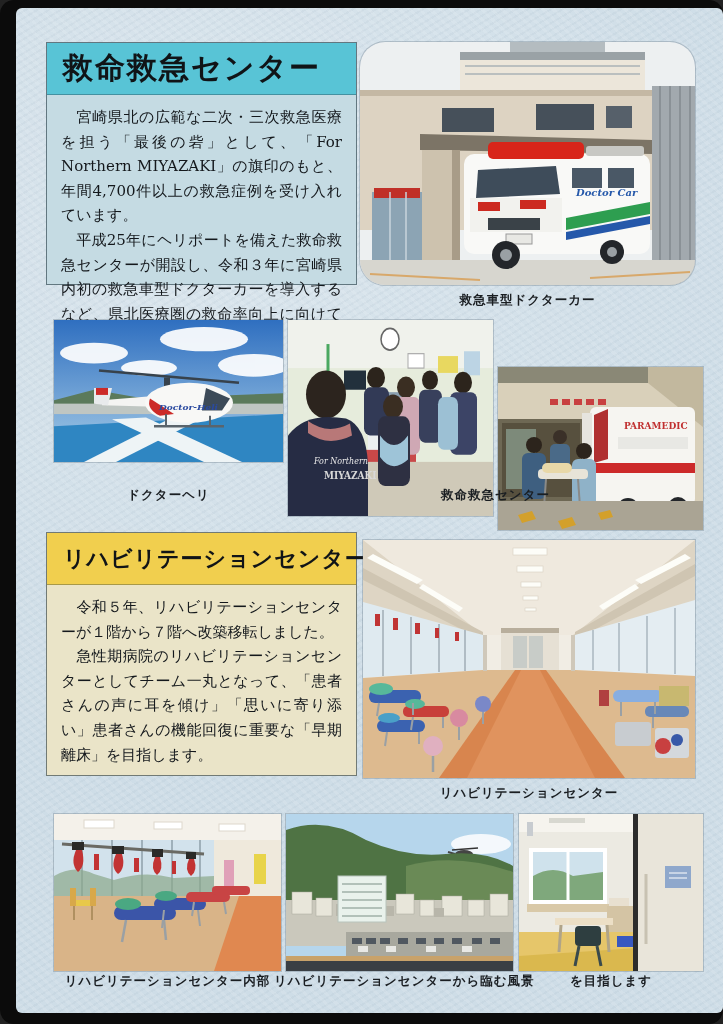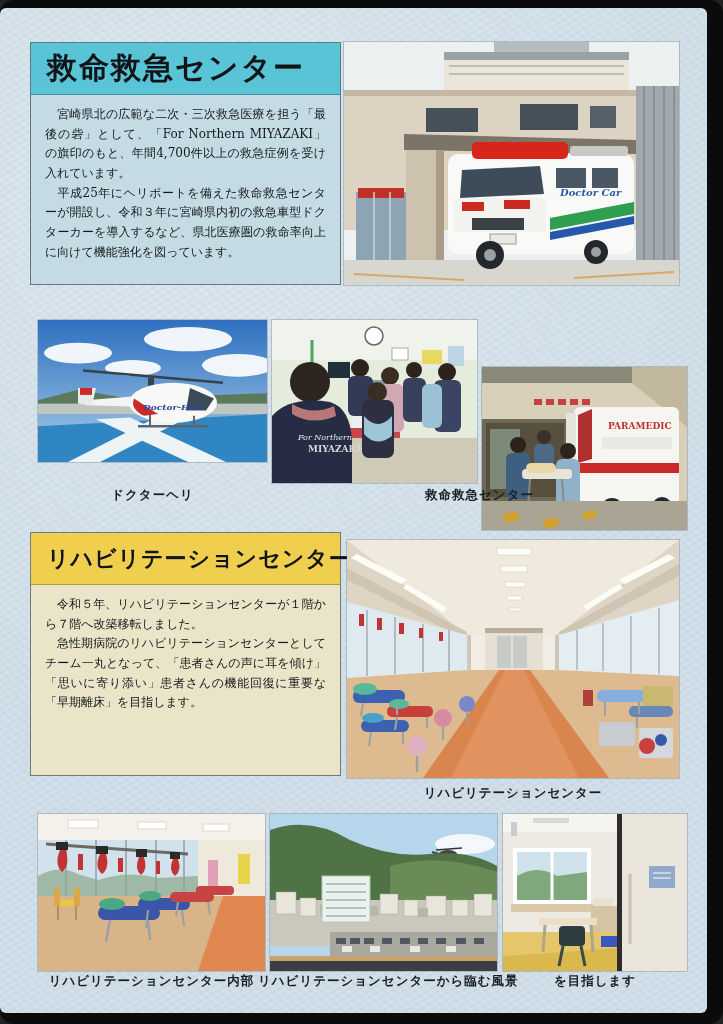--- a/index.html
+++ b/index.html
@@ -2,21 +2,21 @@
 <html><head>
 <meta charset="utf-8">
 <style>
   html,body{margin:0;padding:0;background:#222;}
   #frame{
     position:relative;width:723px;height:1024px;
     background:#0b0b0b;border-radius:14px;overflow:hidden;
     font-family:"DejaVu Serif","Liberation Serif",serif;
   }
   #paper{
-    position:absolute;left:0;top:8px;width:707px;height:1005px;
+    position:absolute;left:16px;top:8px;width:707px;height:1005px;
     background-color:#cedde7;border-radius:6px;
     background-image:
       repeating-linear-gradient(43deg, rgba(255,255,255,0.10) 0 3px, rgba(0,0,0,0) 3px 7px),
       repeating-linear-gradient(-31deg, rgba(105,130,150,0.06) 0 2px, rgba(0,0,0,0) 2px 6px),
       radial-gradient(circle at 30% 20%, rgba(255,255,255,0.25), rgba(0,0,0,0) 60%);
   }
   .abs{position:absolute;}
   
   .infobox{border:1px solid rgba(32,52,62,0.6);box-sizing:border-box;}
   .infobox .hd{
@@ -27,21 +27,21 @@
     font-weight:700;color:#101417;letter-spacing:2px;white-space:nowrap;
   }
   #box-emergency{left:30px;top:34px;width:311px;height:243px;background:#c5dbe3;}
   #box-emergency .hd{background:#58c4d6;}
   #box-emergency .title{font-size:30px;}
   #box-rehab{left:30px;top:524px;width:311px;height:244px;background:#eae4c8;}
   #box-rehab .hd{background:#f1cf4e;}
   #box-rehab .title{font-size:22px;letter-spacing:1px;}
   .infobox .bd{padding:10px 14px 0 14px;}
   .infobox .bd p{
-    margin:0;font-size:12px;line-height:1.64;color:#14181c;
+    margin:0;font-size:15px;line-height:1.64;color:#14181c;
     text-align:justify;font-weight:500;
   }
   
   .photo{overflow:hidden;background:#9ab;box-shadow:0 0 0 1px rgba(60,80,95,0.25);}
   .photo svg{display:block;width:100%;height:100%;}
   .caption{
     font-size:12.5px;font-weight:700;color:#1a1e22;text-align:center;
     letter-spacing:1px;white-space:nowrap;
   }
 </style>
@@ -54,21 +54,21 @@
   <div id="box-emergency" class="abs infobox">
     <div class="hd">
       <span class="title">救命救急センター</span>
     </div>
     <div class="bd">
       <p>　宮崎県北の広範な二次・三次救急医療を担う「最後の砦」として、「For Northern MIYAZAKI」の旗印のもと、年間4,700件以上の救急症例を受け入れています。</p>
       <p>　平成25年にヘリポートを備えた救命救急センターが開設し、令和３年に宮崎県内初の救急車型ドクターカーを導入するなど、県北医療圏の救命率向上に向けて機能強化を図っています。</p>
     </div>
   </div>
 
-  <div class="abs photo" style="left:344px;top:34px;width:335px;height:243px;">
+  <div class="abs photo" style="left:344px;top:34px;width:335px;height:243px;border-radius:25px;">
     <svg viewBox="0 0 335 243" preserveAspectRatio="none">
       <rect width="335" height="243" fill="#edf0f1"></rect>
       <rect x="150" y="0" width="95" height="14" fill="#b4bcc0"></rect>
       <rect x="100" y="10" width="185" height="48" fill="#ece6da"></rect>
       <rect x="100" y="10" width="185" height="8" fill="#9aa2a6"></rect>
       <g stroke="#aab2b6" stroke-width="1.5">
         <line x1="105" y1="24" x2="280" y2="24"></line>
             <line x1="105" y1="32" x2="280" y2="32"></line>
       </g>
       <rect x="0" y="48" width="300" height="140" fill="#ddd3c2"></rect>
@@ -112,20 +112,21 @@
         <polygon points="206,176 290,160 290,172 206,188" fill="#2e9e50"></polygon>
         <polygon points="206,190 290,174 290,182 206,198" fill="#2558aa"></polygon>
         <text x="216" y="154" font-size="10" fill="#2558aa" font-weight="bold" font-style="italic">Doctor Car</text>
         <circle cx="146" cy="213" r="14" fill="#23262a"></circle>
             <circle cx="146" cy="213" r="6" fill="#9aa0a4"></circle>
         <circle cx="252" cy="210" r="12" fill="#23262a"></circle>
             <circle cx="252" cy="210" r="5" fill="#9aa0a4"></circle>
       </g>
     </svg>
   </div>
+  <div class="abs caption" style="left:344px;top:284px;width:335px;">救急車型ドクターカー</div>
 
   <div class="abs photo" style="left:38px;top:312px;width:229px;height:142px;">
     <svg viewBox="0 0 229 163" preserveAspectRatio="none">
       <defs>
             <linearGradient id="sky2" x1="0" y1="0" x2="0" y2="1">
         <stop offset="0" stop-color="#2f6fc0"></stop>
               <stop offset="1" stop-color="#a9cfe8"></stop>
       </linearGradient>
           </defs>
       <rect width="229" height="163" fill="url(#sky2)"></rect>
@@ -151,21 +152,21 @@
         <path d="M96,90 Q92,102 106,110 L120,108 Z" fill="#cc2a28"></path>
         <text x="105" y="103" font-size="9" font-weight="bold" fill="#2a4aa0" font-style="italic">Doctor-Heli</text>
         <line x1="100" y1="122" x2="170" y2="122" stroke="#5a646c" stroke-width="3"></line>
         <line x1="112" y1="108" x2="112" y2="122" stroke="#5a646c" stroke-width="2"></line>
         <line x1="156" y1="110" x2="156" y2="122" stroke="#5a646c" stroke-width="2"></line>
       </g>
     </svg>
   </div>
   <div class="abs caption" style="left:38px;top:479px;width:229px;">ドクターヘリ</div>
 
-  <div class="abs photo" style="left:272px;top:312px;width:205px;height:163px;">
+  <div class="abs photo" style="left:272px;top:312px;width:205px;height:196px;">
     <svg viewBox="0 0 205 163" preserveAspectRatio="none">
       <rect width="205" height="163" fill="#e6ecdc"></rect>
       <rect x="0" y="0" width="205" height="40" fill="#f0f2ec"></rect>
       <circle cx="102" cy="16" r="9" fill="#ffffff" stroke="#666" stroke-width="1.5"></circle>
       <rect x="150" y="30" width="20" height="14" fill="#e8d860"></rect>
       <rect x="176" y="26" width="16" height="20" fill="#bcd4e4"></rect>
       <rect x="120" y="28" width="16" height="12" fill="#ffffff" stroke="#aaaaaa"></rect>
       <rect x="56" y="42" width="22" height="16" fill="#22303c"></rect>
       <line x1="40" y1="20" x2="40" y2="80" stroke="#4aa860" stroke-width="3"></line>
       <rect x="92" y="60" width="30" height="34" fill="#8aa0b0"></rect>

